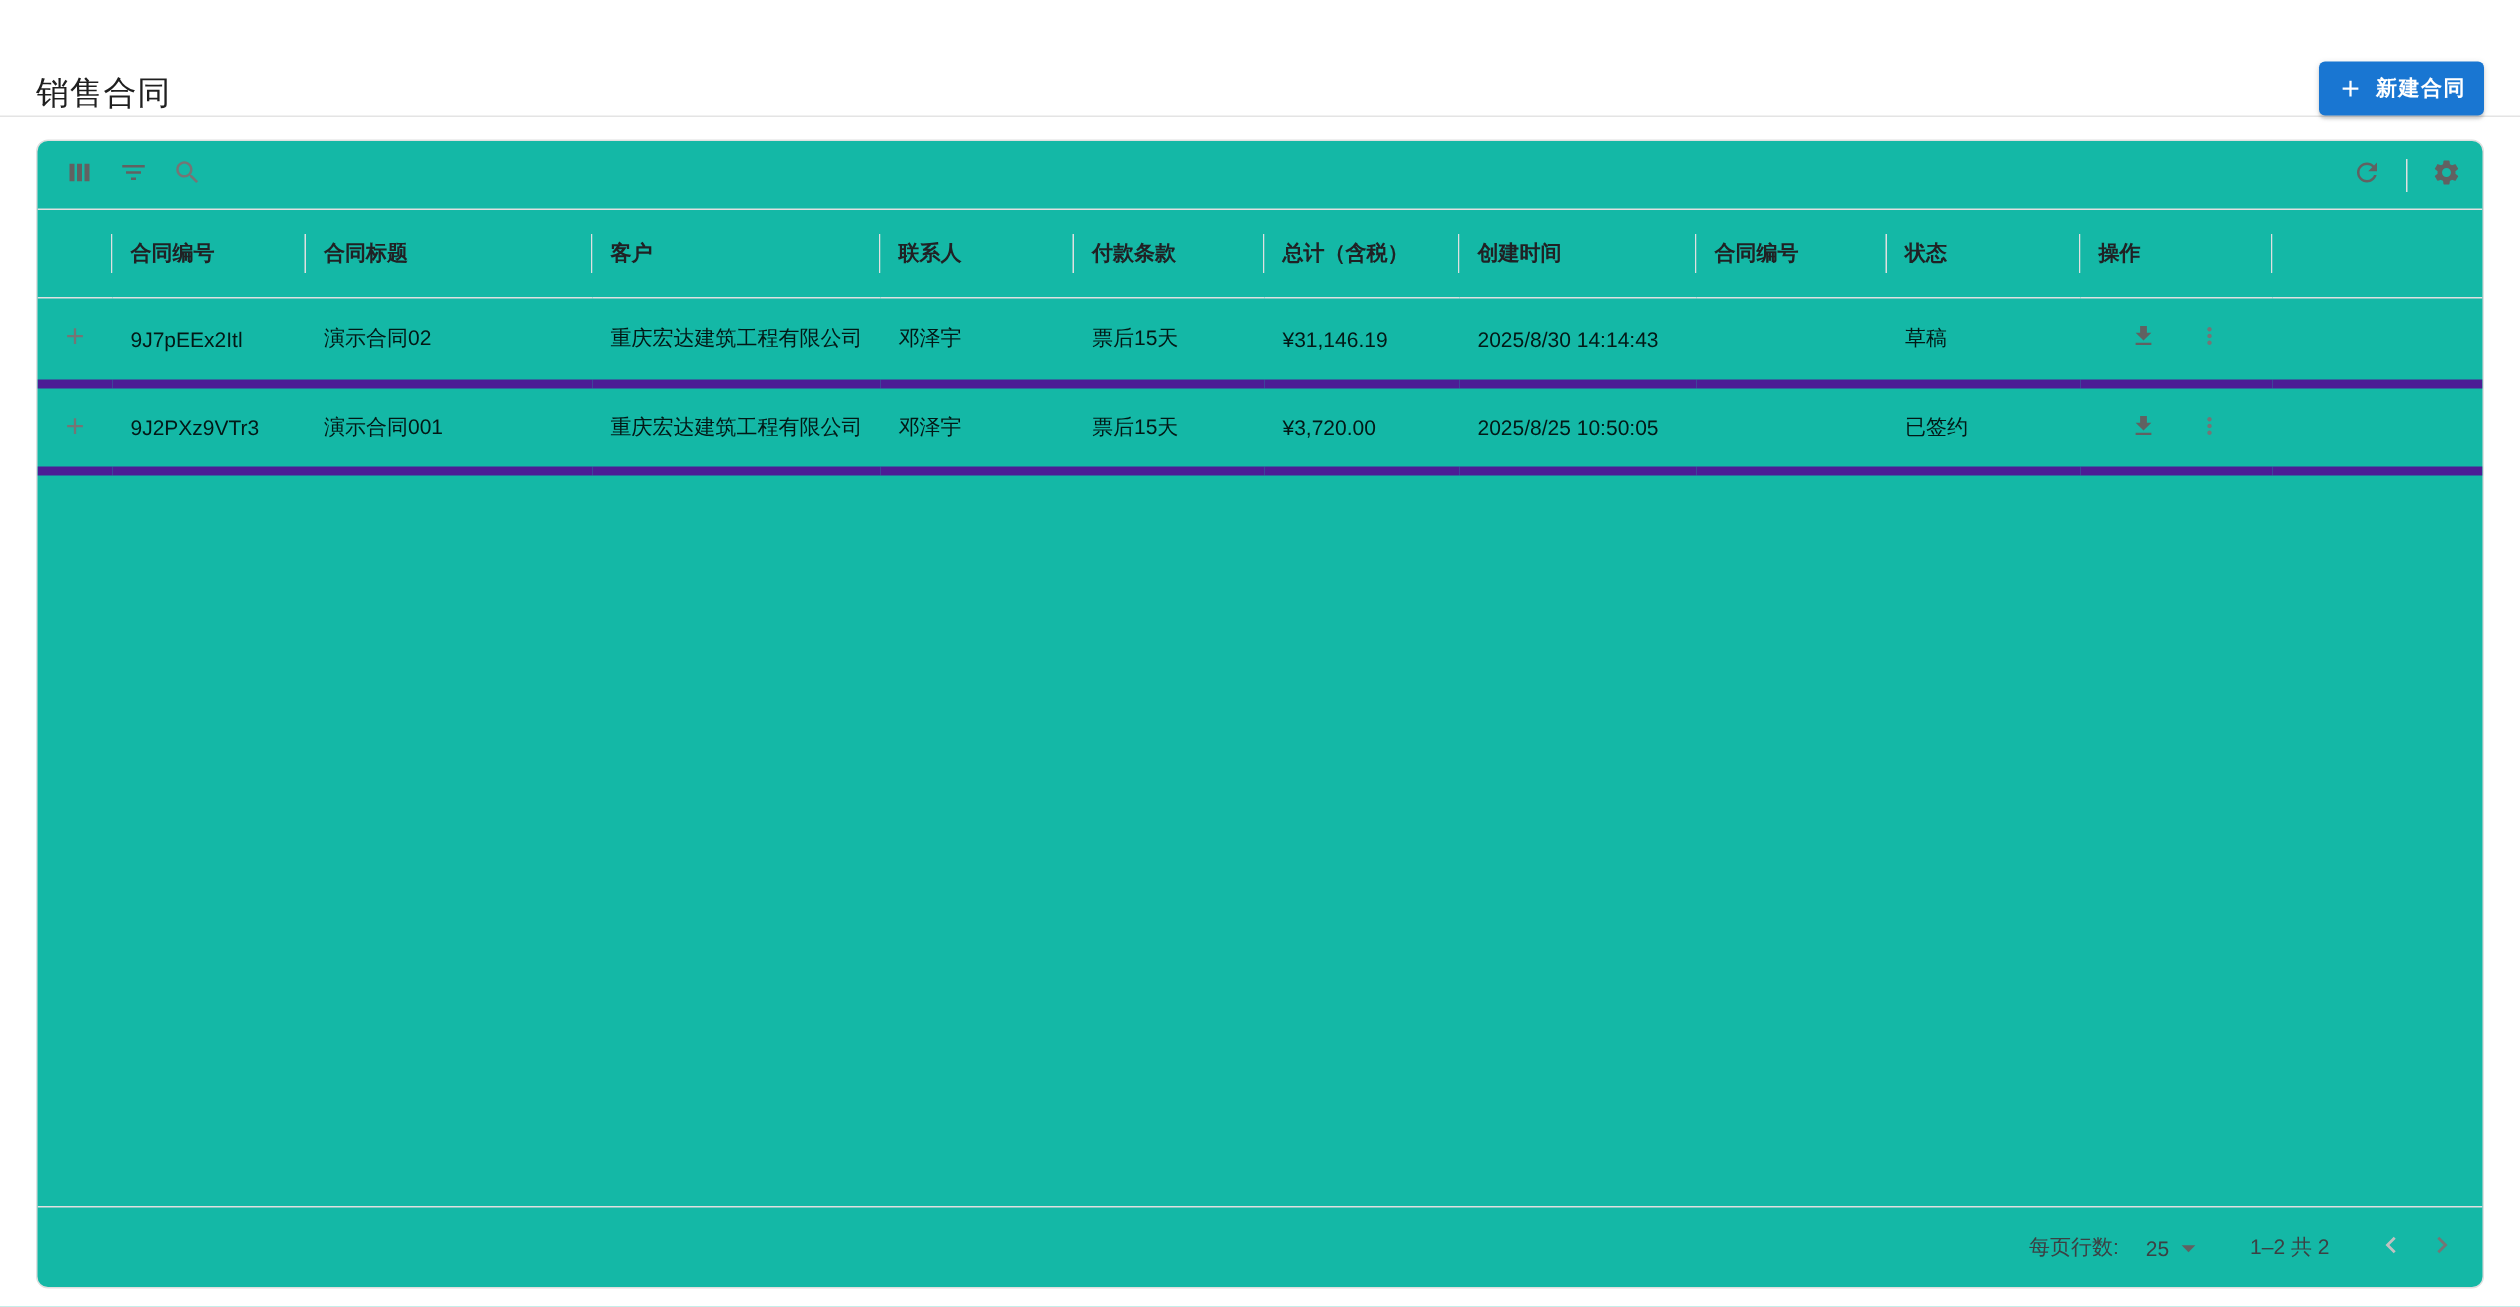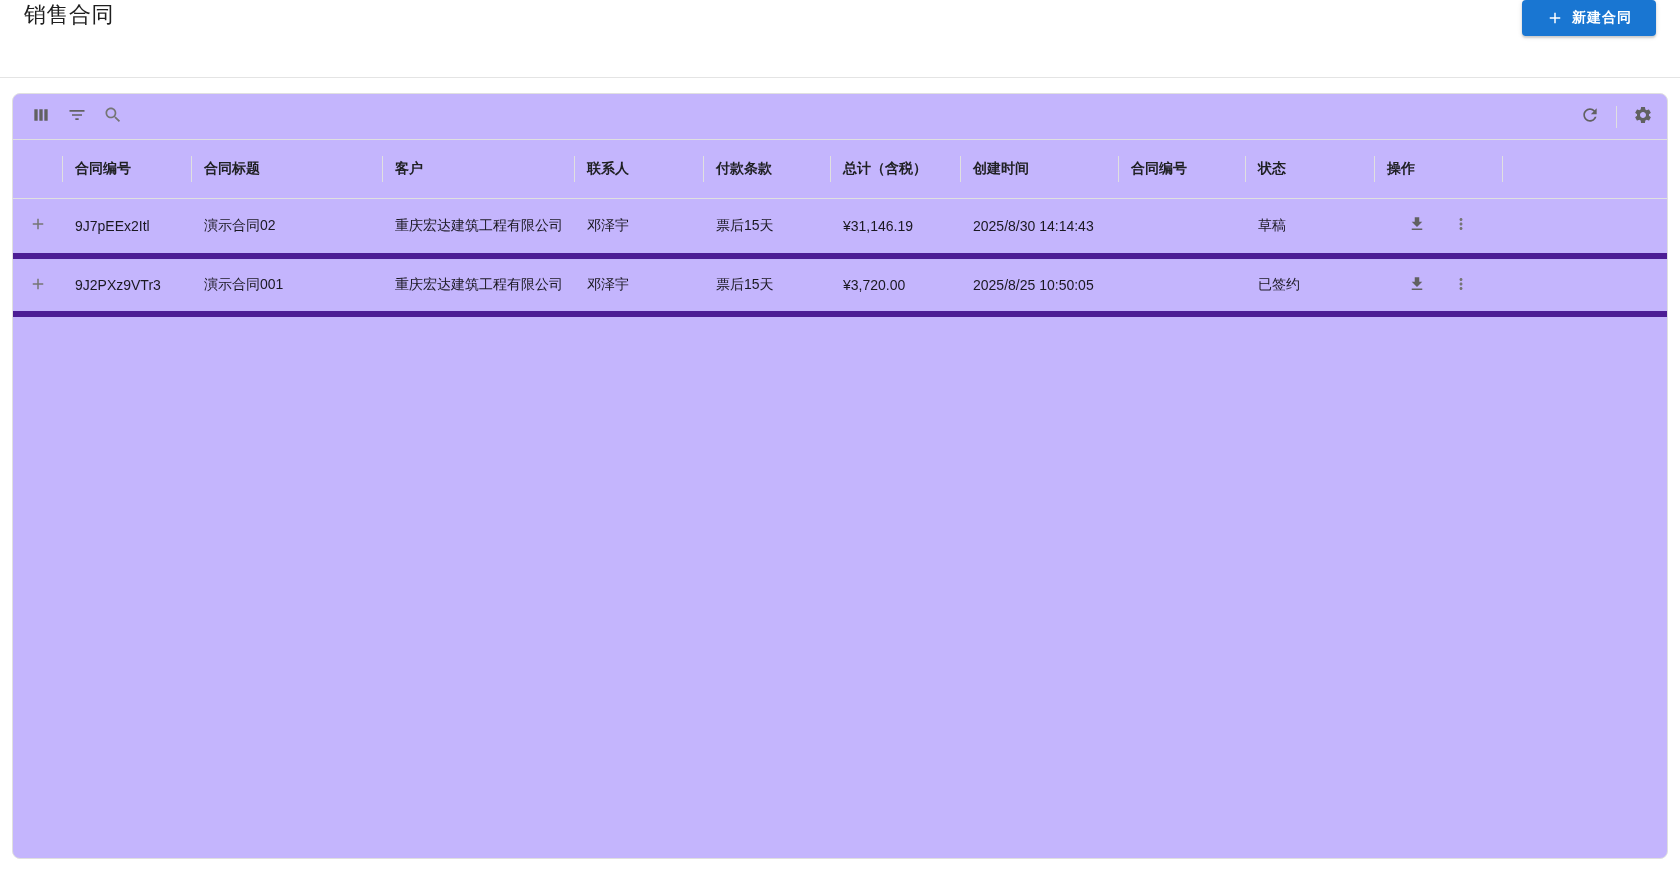--- a/index.html
+++ b/index.html
@@ -2,39 +2,39 @@
 <html><head>
 <meta charset="utf-8">
 <style>
   * { box-sizing: border-box; margin: 0; padding: 0; }
   html,body { width: 1680px; height: 871px; background: #fff; overflow: hidden; }
   body { font-family: "Liberation Sans", "DejaVu Sans", sans-serif; color: #212121; }
 
   
   .page-header {
     height: 78px; padding: 0 24px;
-    display: flex; align-items: flex-start; justify-content: space-between;
+    display: flex; align-items: flex-end; justify-content: space-between;
     border-bottom: 1px solid #e4e4e4;
   }
   .page-title { font-size: 22px; font-weight: 500; color: #1f1f1f; letter-spacing: .5px; }
   .primary-btn {
     display: flex; align-items: center; gap: 8px;
-    height: 36px; padding: 0 24px;
+    height: 36px; padding: 0 12px;
     background: #1976d2; color: #fff; border: none; border-radius: 4px;
     font-family: inherit; font-size: 14px; font-weight: 600; letter-spacing: 1px;
     box-shadow: 0 2px 2px rgba(0,0,0,.14), 0 1px 5px rgba(0,0,0,.12);
     cursor: pointer;
   }
   .primary-btn svg { display: block; }
 
   
   .card {
-    margin: 15px 12px 0; height: 766px;
+    margin: 15px 24px 0; height: 766px;
     border: 1px solid #e0e0e0; border-radius: 8px;
-    background: #c4b5fd; display: flex; flex-direction: column; overflow: hidden;
+    background: #14b8a6; display: flex; flex-direction: column; overflow: hidden;
   }
 
   
   .toolbar {
     height: 46px; min-height: 46px;
     display: flex; align-items: center;
     padding: 0 6px 0 10px;
     border-bottom: 1px solid #e0e0e0;
   }
   .icon-btn {
@@ -265,13 +265,39 @@
             </button>
           </div>
         </td>
         <td></td>
       </tr>
     </tbody>
   </table>
 
   <div class="spacer"></div>
 
+  <div class="pagination">
+    <span class="rpp-label">每页行数:</span>
+    <div class="rpp-select">
+      <span>25</span>
+      <span>
+        <svg width="22" height="22" viewBox="0 0 24 24" fill="currentColor">
+            <path d="M7 10l5 5 5-5z"></path>
+          </svg>
+      </span>
+    </div>
+    <span class="range">1–2 共 2</span>
+    <button class="pg-btn prev">
+      <span>
+        <svg width="22" height="22" viewBox="0 0 24 24" fill="currentColor">
+            <path d="M15.41 7.41 14 6l-6 6 6 6 1.41-1.41L10.83 12z"></path>
+          </svg>
+      </span>
+    </button>
+    <button class="pg-btn next">
+      <span>
+        <svg width="22" height="22" viewBox="0 0 24 24" fill="currentColor">
+            <path d="M10 6 8.59 7.41 13.17 12l-4.58 4.59L10 18l6-6z"></path>
+          </svg>
+      </span>
+    </button>
+  </div>
 </div>
 
 </body></html>

